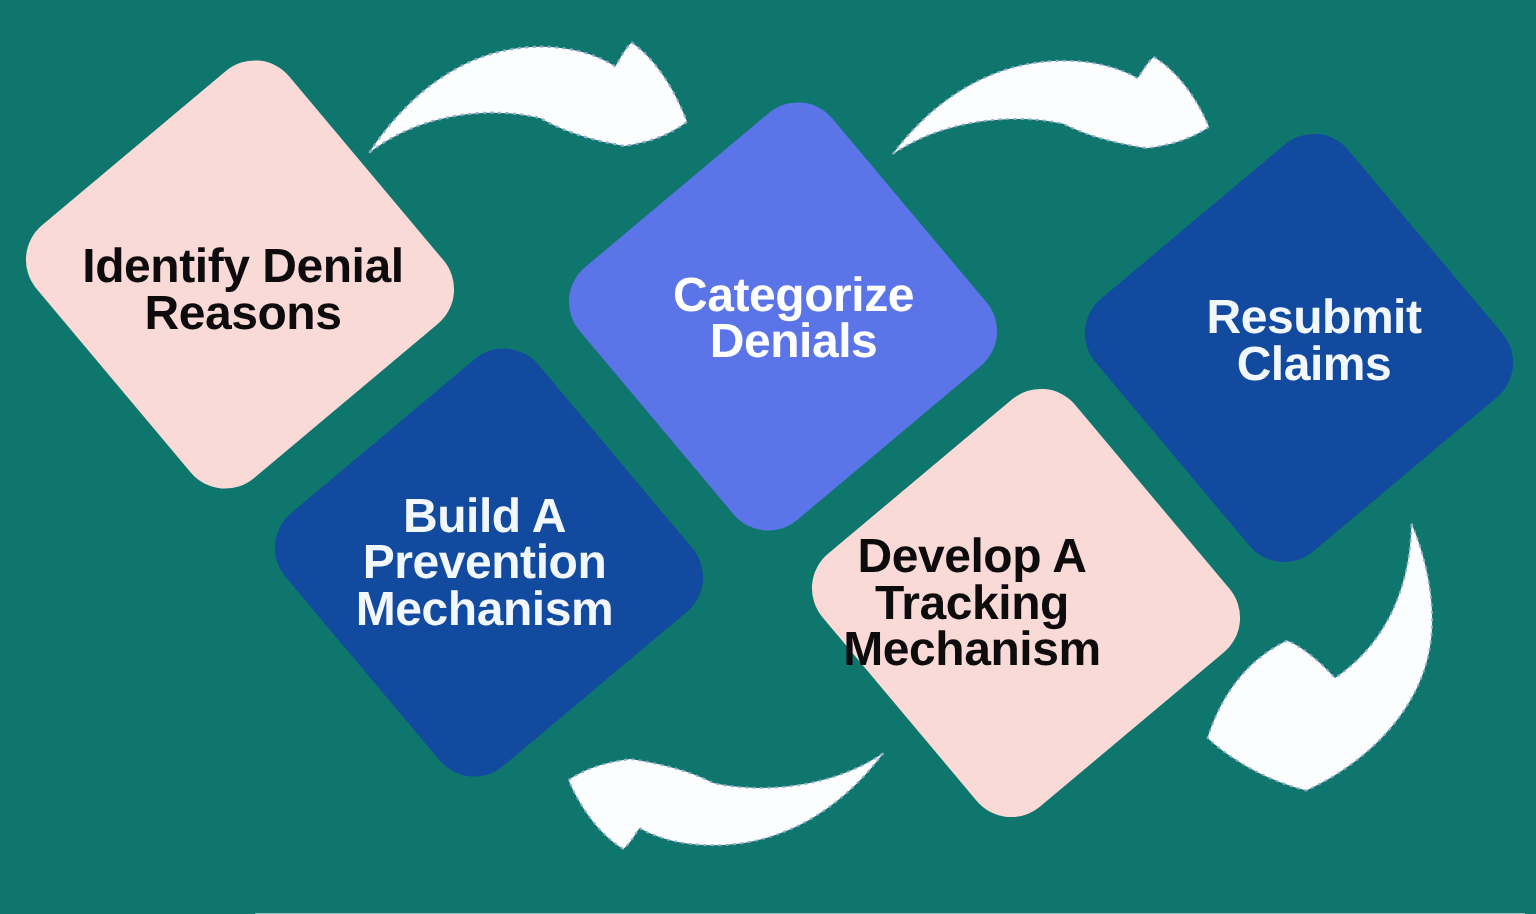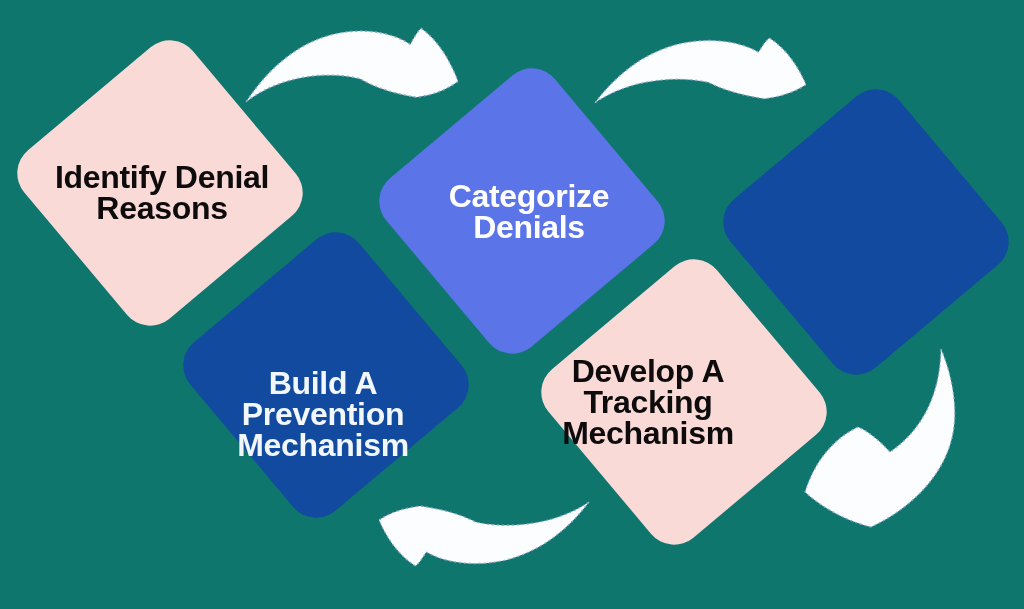--- a/index.html
+++ b/index.html
@@ -32,21 +32,21 @@
     text-align: center;
     white-space: pre-line;
     font-weight: 700;
     font-size: 32px;
     line-height: 31px;
     letter-spacing: -0.3px;
   }
   .l1 { left: 162px; top: 193px; }
   .l2 { left: 529px; top: 212px; }
   .l3 { left: 876px; top: 227px; }
-  .l4 { left: 323px; top: 375px; margin-top: 39px; }
+  .l4 { left: 323px; top: 375px; }
   .l5 { left: 648px; top: 402px; }
 
   
   .arrow { position: absolute; }
   .arrow svg { display: block; width: 100%; height: 100%; overflow: visible; }
   .swoosh {
     stroke-width: 1.3;
     stroke-dasharray: 2 3;
     stroke-linejoin: round;
   }
@@ -87,20 +87,22 @@
   <div class="diamond d1" style="background-color: rgb(249, 218, 215);"></div>
   <div class="diamond d2" style="background-color: rgb(91, 116, 232);"></div>
   <div class="diamond d3" style="background-color: rgb(17, 74, 158);"></div>
   <div class="diamond d4" style="background-color: rgb(17, 74, 158);"></div>
   <div class="diamond d5" style="background-color: rgb(249, 218, 215);"></div>
 
   <div class="label l1" style="color: rgb(13, 11, 12);">Identify Denial
 Reasons</div>
   <div class="label l2" style="color: rgb(255, 255, 255);">Categorize
 Denials</div>
+  <div class="label l3" style="color: rgb(242, 247, 251);">Resubmit
+Claims</div>
   <div class="label l4" style="color: rgb(242, 247, 251);">Build A
 Prevention
 Mechanism</div>
   <div class="label l5" style="color: rgb(13, 11, 12);">Develop A
 Tracking
 Mechanism</div>
 
 </div>
 
 </body></html>

